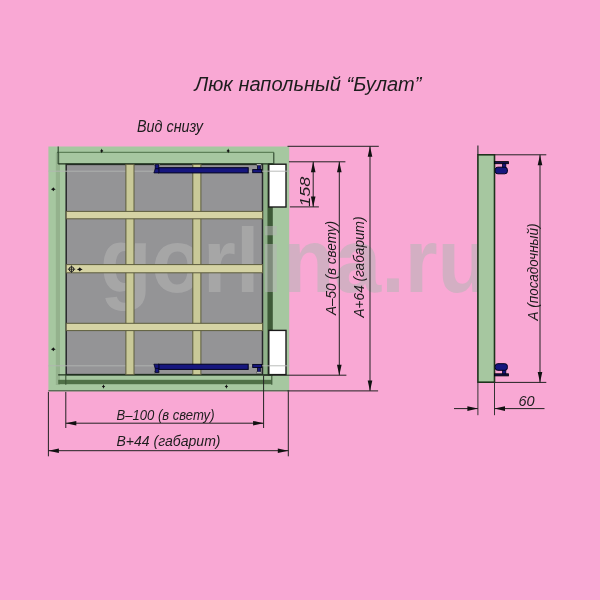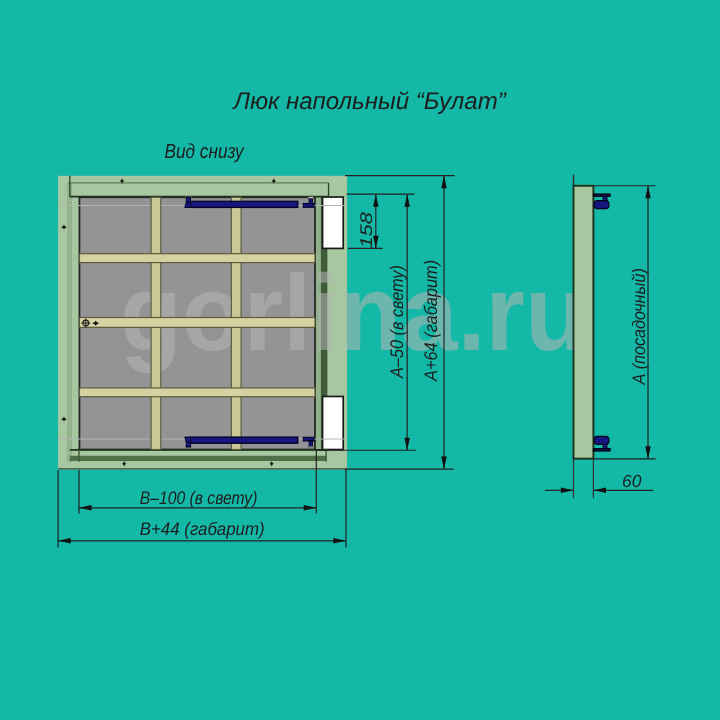--- a/index.html
+++ b/index.html
@@ -1,16 +1,16 @@
 <!DOCTYPE html>
 <html><head>
 <meta charset="utf-8">
 <style>
   html,body{margin:0;padding:0;background:#fff;}
-  .page{position:relative;width:600px;height:600px;background:#14b8a6;overflow:hidden;
+  .page{position:relative;width:600px;height:600px;background:#f9a8d4;overflow:hidden;
         font-family:"Liberation Sans",sans-serif;}
   svg{position:absolute;left:0;top:0;}
   text{font-family:"Liberation Sans",sans-serif;font-style:italic;fill:#1d1d1d;}
 </style>
 </head>
 <body>
 <div class="page">
 <svg width="600" height="600" viewBox="0 0 600 600">
 
   <text x="308" y="90.5" text-anchor="middle" font-size="20" textLength="227" lengthAdjust="spacingAndGlyphs">Люк напольный “Булат”</text>

